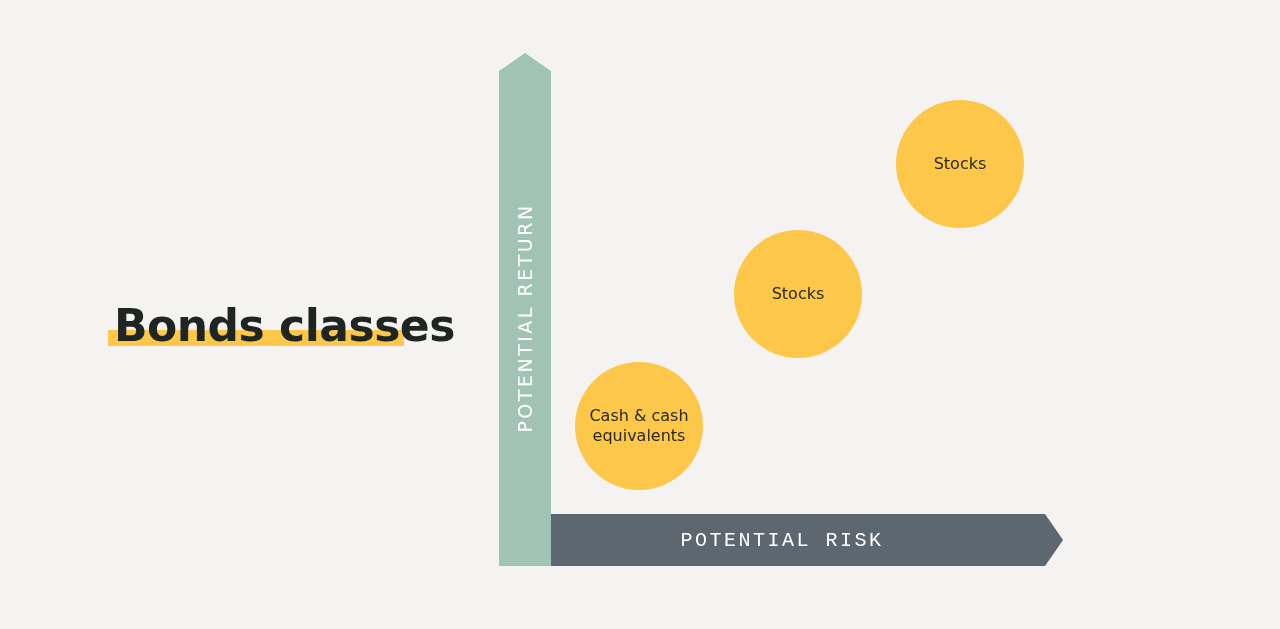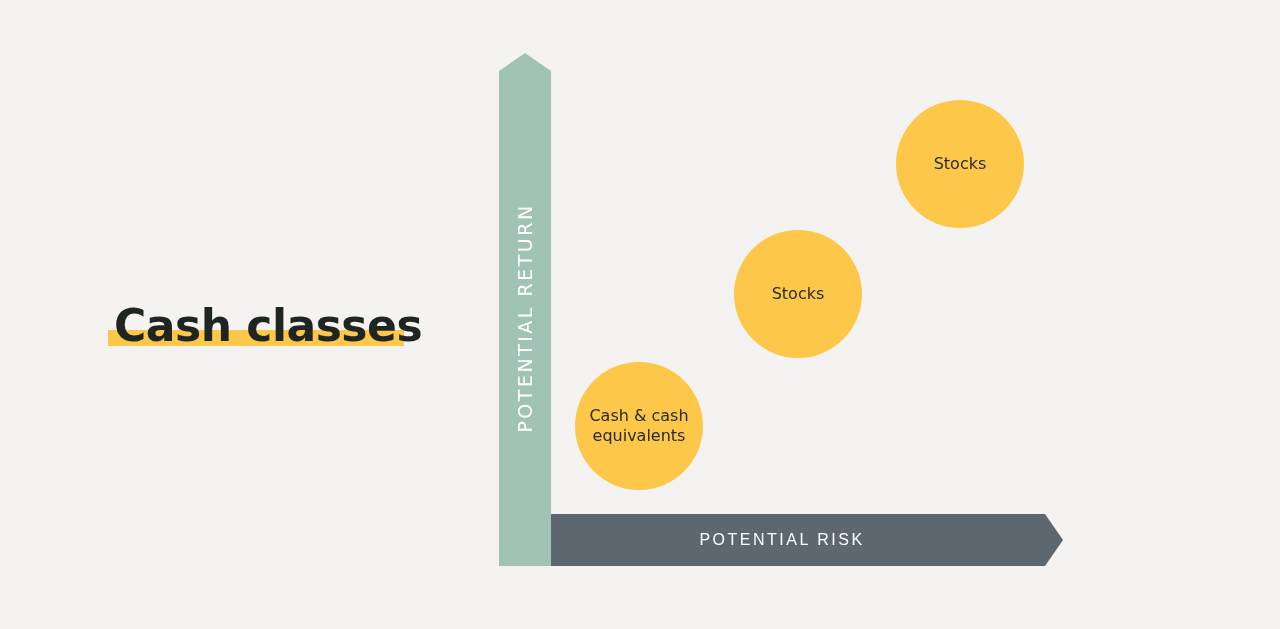--- a/index.html
+++ b/index.html
@@ -2,30 +2,30 @@
 <html><head>
 <meta charset="utf-8">
 <style>
   html, body { margin:0; padding:0; }
   body { width:1280px; height:629px; background:#f4f3f1; position:relative; overflow:hidden; font-family:"DejaVu Sans", sans-serif; }
   .title-wrap { position:absolute; left:108px; top:300px; }
   .title-hl { position:absolute; left:0; top:30px; width:296px; height:16px; background:#fdc84a; }
   .title { position:relative; font-family:"DejaVu Sans", sans-serif; font-weight:bold; font-size:44px; color:#1f2622; letter-spacing:-0.5px; padding-left:6px; line-height:52px; }
   svg.shapes { position:absolute; left:0; top:0; }
   .vlabel { position:absolute; left:525px; top:318px; transform:translate(-50%,-50%) rotate(-90deg); color:#ffffff; font-size:19px; letter-spacing:2.5px; white-space:nowrap; font-family:"DejaVu Sans", sans-serif; }
-  .hlabel { position:absolute; left:782px; top:540px; transform:translate(-50%,-50%); color:#ffffff; font-size:16px; letter-spacing:2.5px; white-space:nowrap; font-family:Liberation Sans, sans-serif; }
+  .hlabel { position:absolute; left:782px; top:540px; transform:translate(-50%,-50%); color:#ffffff; font-size:20px; letter-spacing:2.5px; white-space:nowrap; font-family:Liberation Mono, monospace; }
   .circle { position:absolute; width:128px; height:128px; border-radius:50%; background:#fdc84a; display:flex; align-items:center; justify-content:center; text-align:center; color:#2a2a22; font-size:16px; line-height:20px; font-family:"DejaVu Sans", sans-serif; }
   .circle span { display:block; max-width:100px; }
 </style>
 </head>
 <body>
 
 <div class="title-wrap">
   <div class="title-hl"></div>
-  <div class="title">Cash classes</div>
+  <div class="title">Bonds classes</div>
 </div>
 
 <svg class="shapes" width="1280" height="629">
   <polygon points="499,566 551,566 551,71 525,53 499,71" fill="#a1c3b5"></polygon>
   <polygon points="551,514 1045,514 1063,540 1045,566 551,566" fill="#5c6770"></polygon>
 </svg>
 
 <div class="vlabel">POTENTIAL RETURN</div>
 <div class="hlabel">POTENTIAL RISK</div>
 

